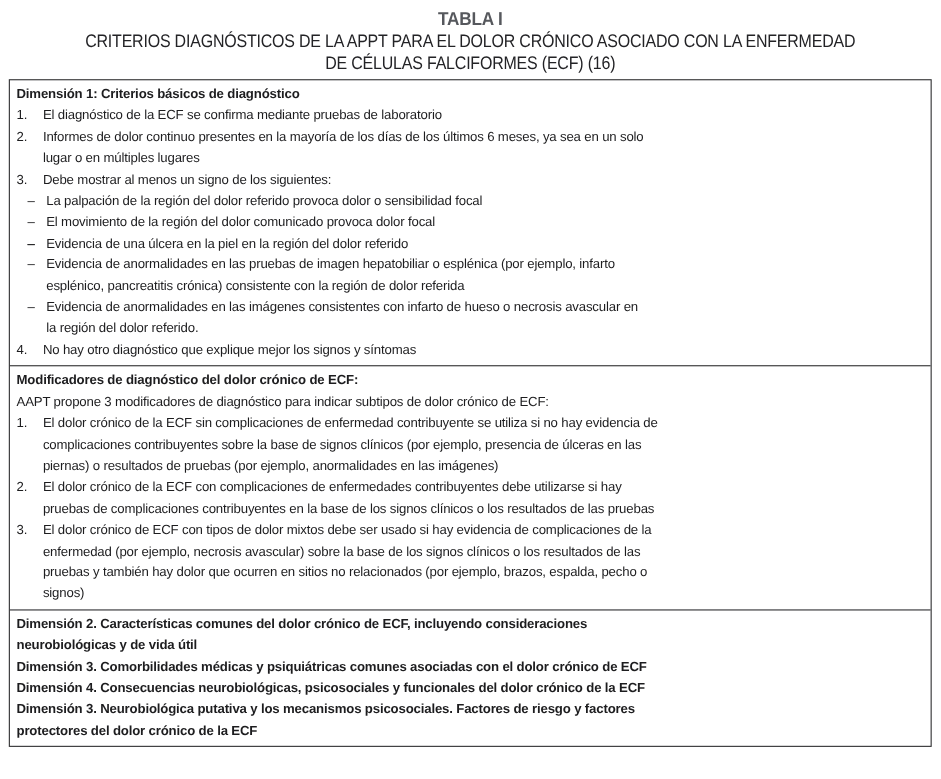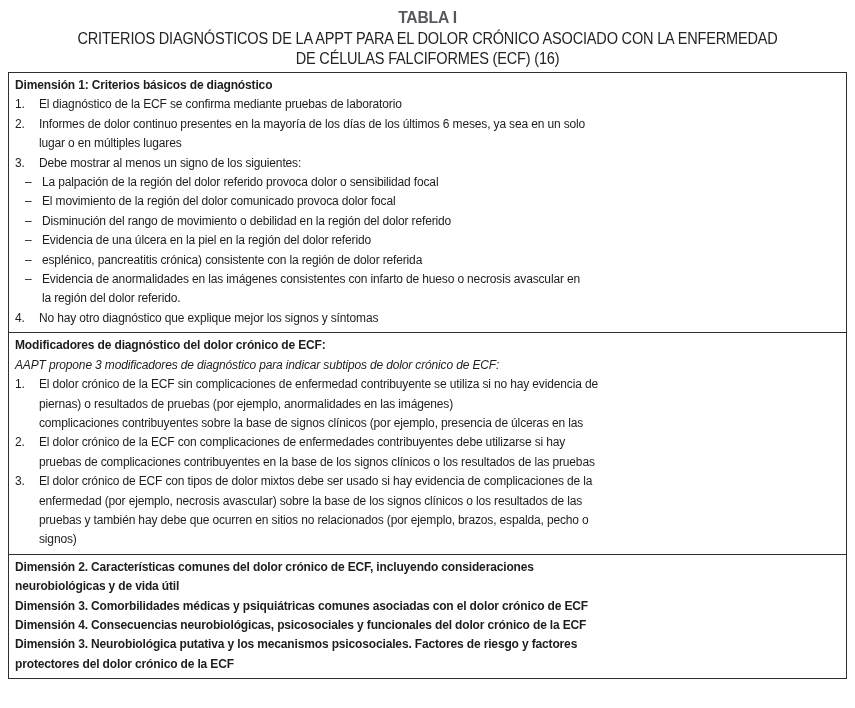--- a/index.html
+++ b/index.html
@@ -45,21 +45,21 @@
   .tsection:first-child { border-top: none; }
 
   .row {
     position: relative;
     font-size: 12px;
     line-height: 19.4px;
     letter-spacing: -0.15px;
     white-space: nowrap;
   }
   .row.header { font-weight: bold; }
-  .row.italic { font-style: italic; }
+  .row.italic { }
   .row.item, .row.item-cont { padding-left: 24px; }
   .row.sub,  .row.sub-cont  { padding-left: 27px; }
   .row .marker { position: absolute; left: 0; top: 0; }
   .row.sub .marker { left: 10px; }
 </style>
 </head>
 <body>
 
 <div class="page">
 
@@ -71,39 +71,39 @@
 
   <div class="table-box" id="table-box">
       <div class="tsection">
         <div class="row header"><span class="text">Dimensión 1: Criterios básicos de diagnóstico</span></div>
         <div class="row item"><span class="marker">1.</span><span class="text">El diagnóstico de la ECF se confirma mediante pruebas de laboratorio</span></div>
         <div class="row item"><span class="marker">2.</span><span class="text">Informes de dolor continuo presentes en la mayoría de los días de los últimos 6 meses, ya sea en un solo</span></div>
         <div class="row item-cont"><span class="text">lugar o en múltiples lugares</span></div>
         <div class="row item"><span class="marker">3.</span><span class="text">Debe mostrar al menos un signo de los siguientes:</span></div>
         <div class="row sub"><span class="marker">–</span><span class="text">La palpación de la región del dolor referido provoca dolor o sensibilidad focal</span></div>
         <div class="row sub"><span class="marker">–</span><span class="text">El movimiento de la región del dolor comunicado provoca dolor focal</span></div>
-        <div class="row sub"><span class="marker">–</span><span class="text">Disminución del rango de movimiento o debilidad en la región del dolor referido</span></div>
+        <div class="row sub"><span class="marker">–</span></div>
         <div class="row sub"><span class="marker">–</span><span class="text">Evidencia de una úlcera en la piel en la región del dolor referido</span></div>
-        <div class="row sub"><span class="marker">–</span></div>
+        <div class="row sub"><span class="marker">–</span><span class="text">Evidencia de anormalidades en las pruebas de imagen hepatobiliar o esplénica (por ejemplo, infarto</span></div>
         <div class="row sub-cont"><span class="text">esplénico, pancreatitis crónica) consistente con la región de dolor referida</span></div>
         <div class="row sub"><span class="marker">–</span><span class="text">Evidencia de anormalidades en las imágenes consistentes con infarto de hueso o necrosis avascular en</span></div>
         <div class="row sub-cont"><span class="text">la región del dolor referido.</span></div>
         <div class="row item"><span class="marker">4.</span><span class="text">No hay otro diagnóstico que explique mejor los signos y síntomas</span></div>
       </div>
       <div class="tsection">
         <div class="row header"><span class="text">Modificadores de diagnóstico del dolor crónico de ECF:</span></div>
         <div class="row italic"><span class="text">AAPT propone 3 modificadores de diagnóstico para indicar subtipos de dolor crónico de ECF:</span></div>
         <div class="row item"><span class="marker">1.</span><span class="text">El dolor crónico de la ECF sin complicaciones de enfermedad contribuyente se utiliza si no hay evidencia de</span></div>
+        <div class="row item-cont"><span class="text">complicaciones contribuyentes sobre la base de signos clínicos (por ejemplo, presencia de úlceras en las</span></div>
         <div class="row item-cont"><span class="text">piernas) o resultados de pruebas (por ejemplo, anormalidades en las imágenes)</span></div>
-        <div class="row item-cont"><span class="text">complicaciones contribuyentes sobre la base de signos clínicos (por ejemplo, presencia de úlceras en las</span></div>
         <div class="row item"><span class="marker">2.</span><span class="text">El dolor crónico de la ECF con complicaciones de enfermedades contribuyentes debe utilizarse si hay</span></div>
         <div class="row item-cont"><span class="text">pruebas de complicaciones contribuyentes en la base de los signos clínicos o los resultados de las pruebas</span></div>
         <div class="row item"><span class="marker">3.</span><span class="text">El dolor crónico de ECF con tipos de dolor mixtos debe ser usado si hay evidencia de complicaciones de la</span></div>
         <div class="row item-cont"><span class="text">enfermedad (por ejemplo, necrosis avascular) sobre la base de los signos clínicos o los resultados de las</span></div>
-        <div class="row item-cont"><span class="text">pruebas y también hay debe que ocurren en sitios no relacionados (por ejemplo, brazos, espalda, pecho o</span></div>
+        <div class="row item-cont"><span class="text">pruebas y también hay dolor que ocurren en sitios no relacionados (por ejemplo, brazos, espalda, pecho o</span></div>
         <div class="row item-cont"><span class="text">signos)</span></div>
       </div>
       <div class="tsection">
         <div class="row header"><span class="text">Dimensión 2. Características comunes del dolor crónico de ECF, incluyendo consideraciones</span></div>
         <div class="row header"><span class="text">neurobiológicas y de vida útil</span></div>
         <div class="row header"><span class="text">Dimensión 3. Comorbilidades médicas y psiquiátricas comunes asociadas con el dolor crónico de ECF</span></div>
         <div class="row header"><span class="text">Dimensión 4. Consecuencias neurobiológicas, psicosociales y funcionales del dolor crónico de la ECF</span></div>
         <div class="row header"><span class="text">Dimensión 3. Neurobiológica putativa y los mecanismos psicosociales. Factores de riesgo y factores</span></div>
         <div class="row header"><span class="text">protectores del dolor crónico de la ECF</span></div>
       </div>

